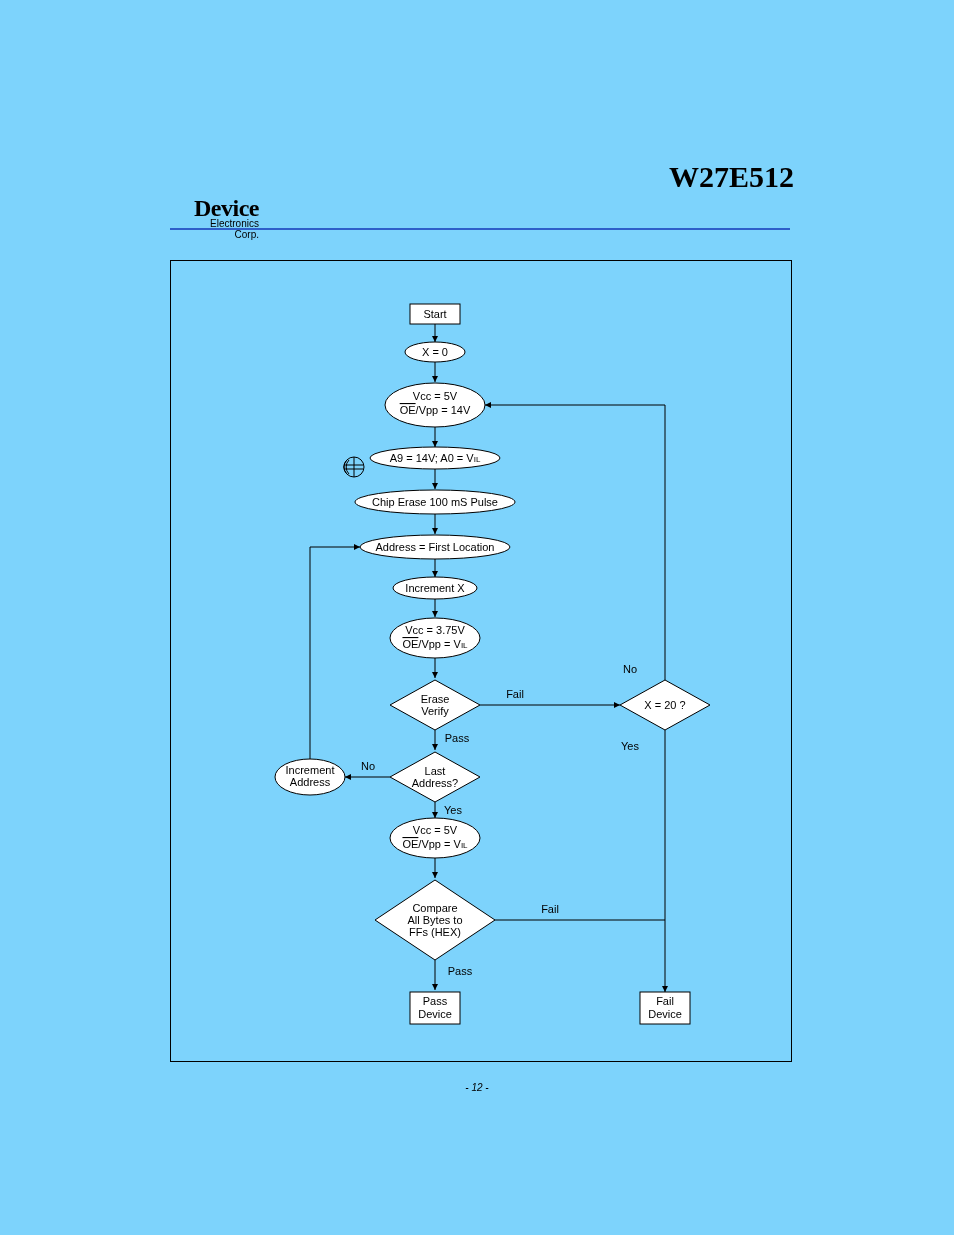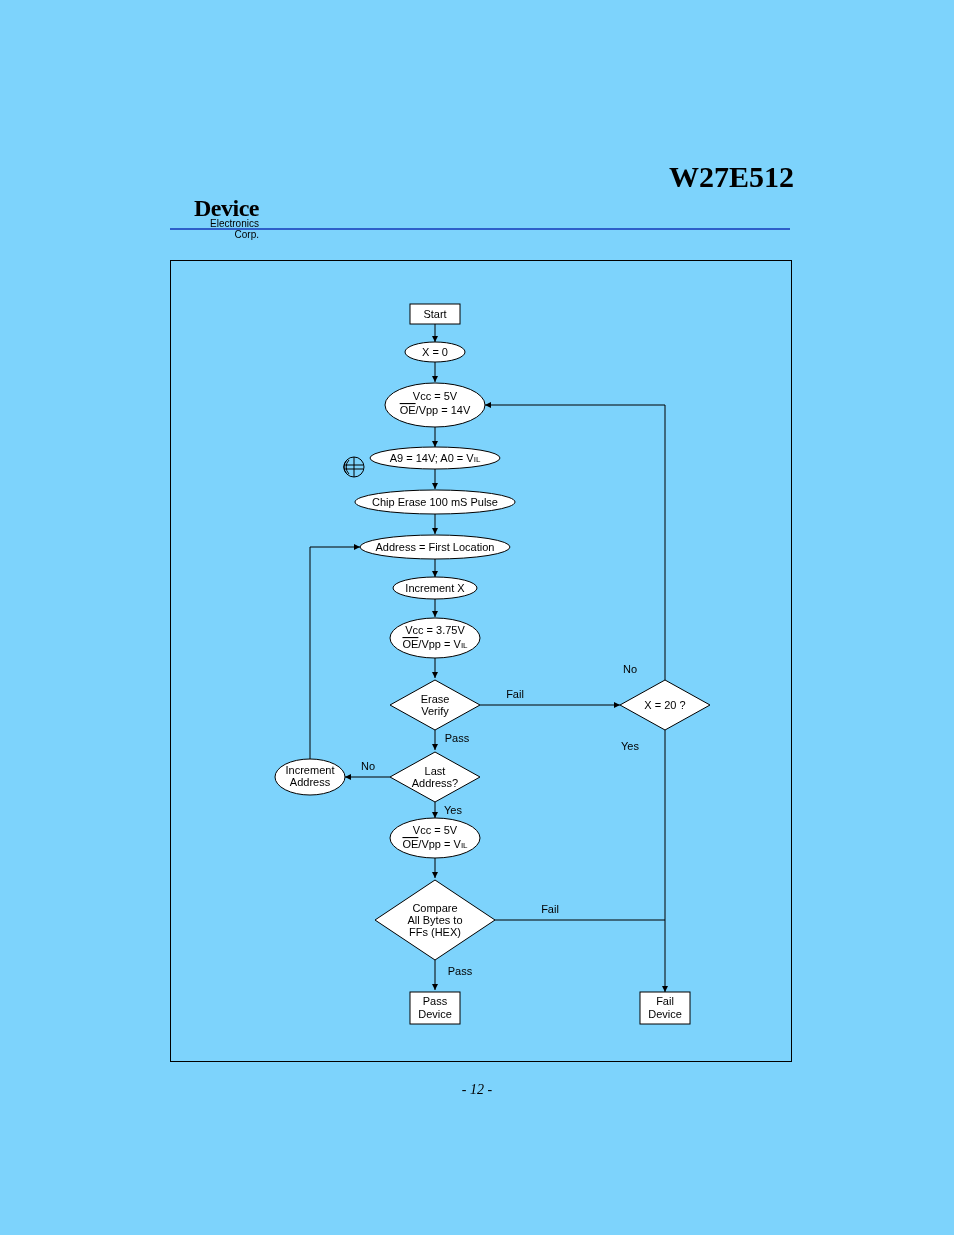--- a/index.html
+++ b/index.html
@@ -3,21 +3,21 @@
 <meta charset="utf-8">
 <style>
   html,body{margin:0;padding:0;background:#fff;font-family:Arial,Helvetica,sans-serif;color:#000}
   .page{width:954px;height:1235px;position:relative;margin:0 auto;background:#7dd3fc}
   .part-number{position:absolute;right:160px;top:160px;font-family:"Times New Roman",serif;font-weight:bold;font-size:30px}
   .logo{position:absolute;left:172px;top:195px}
   .logo-text{font-family:"Times New Roman",serif;font-weight:bold;font-size:24px;letter-spacing:-0.5px}
   .logo-sub{font-family:Arial,sans-serif;font-size:10px;display:block;text-align:right;margin-top:-4px}
   .hr{position:absolute;left:170px;top:228px;width:620px;height:2px;background:#2e5fc9}
   .diagram-border{position:absolute;left:170px;top:260px;width:620px;height:800px;border:1px solid #000}
-  .page-num{position:absolute;left:0;right:0;top:1082px;text-align:center;font-style:italic;font-family:Liberation Serif, serif;font-size:14px}
+  .page-num{position:absolute;left:0;right:0;top:1082px;text-align:center;font-style:italic;font-family:Liberation Sans, sans-serif;font-size:10px}
   svg{position:absolute;left:170px;top:260px}
   svg text{font-family:Arial,Helvetica,sans-serif;font-size:11px;text-anchor:middle;fill:#000}
   .overline{text-decoration:overline}
 </style>
 </head>
 <body>
 
 <div class="page">
   <div class="part-number">W27E512</div>
 

